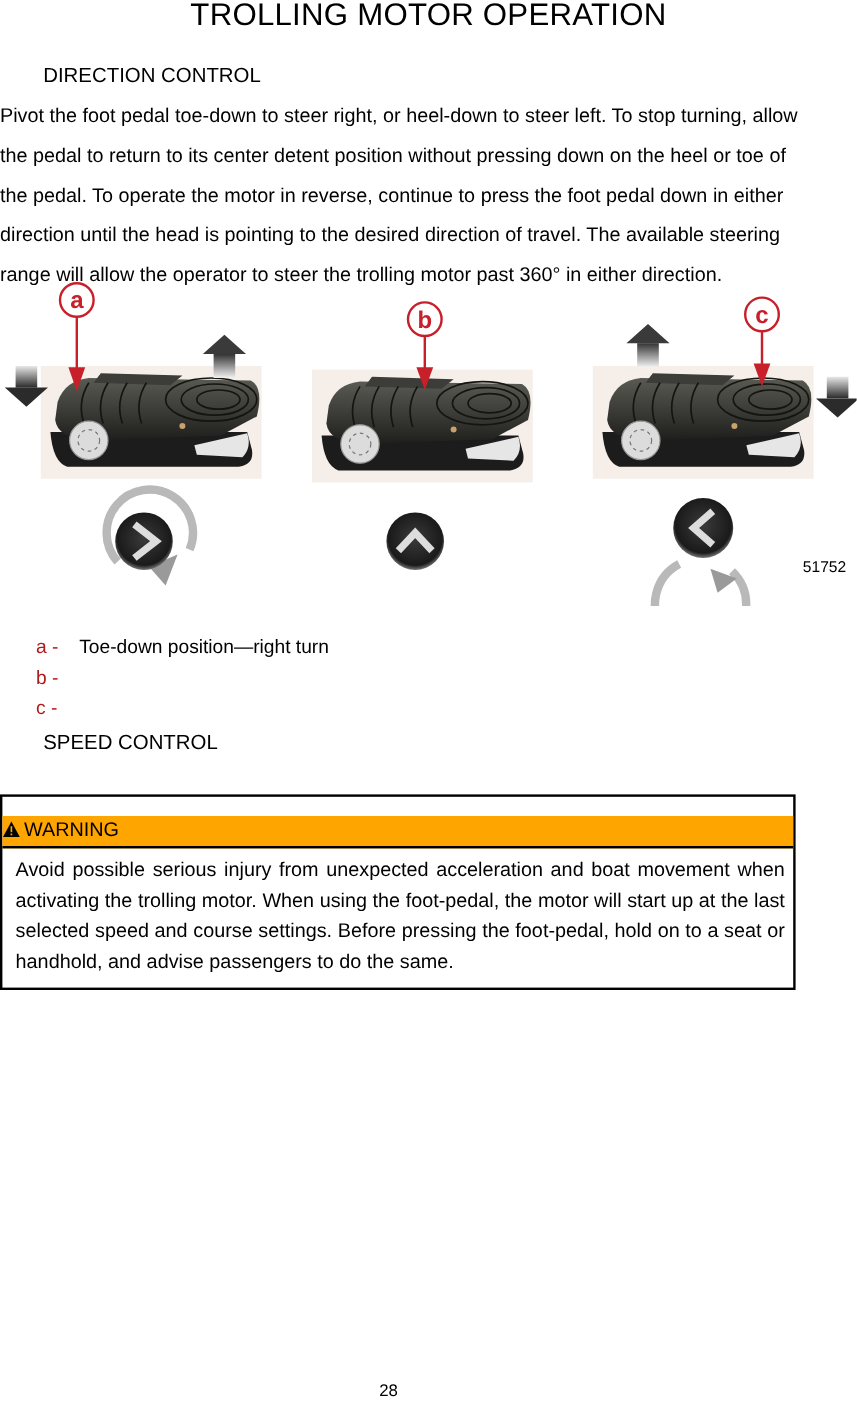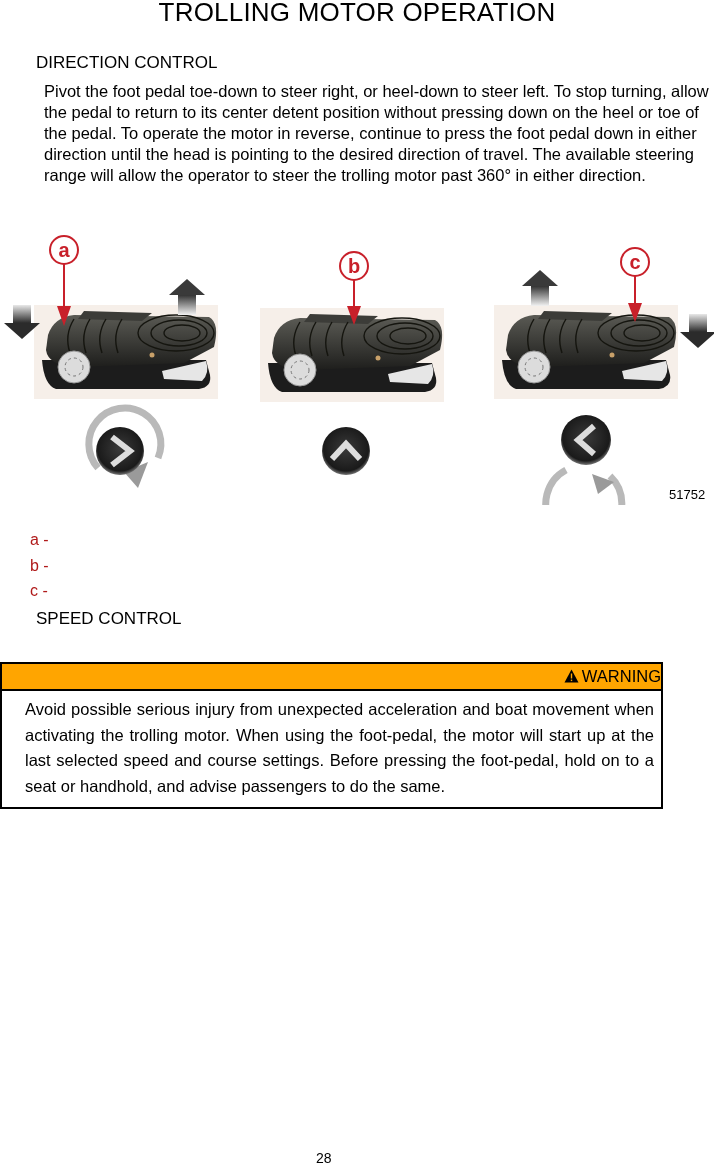--- a/index.html
+++ b/index.html
@@ -3,30 +3,30 @@
 <meta charset="utf-8">
 <style>
   html, body { margin: 0; padding: 0; background: #ffffff; }
   body { width: 714px; height: 1170px; position: relative; overflow: hidden;
          font-family: "Liberation Sans", "DejaVu Sans", sans-serif; color: #000; }
   .page-title { position: absolute; top: -4px; left: 0; width: 714px; text-align: center;
          font-size: 26px; letter-spacing: 0.2px; line-height: 32px; }
   .section-title { position: absolute; left: 0; font-size: 17px; line-height: 22px; margin-left: 36px; }
   #sec1 { top: 52px; }
   #sec2 { top: 608px; }
-  .body-text { position: absolute; left: 0; top: 81px; width: 670px; font-size: 16.5px; line-height: 21px; margin-left: 44px; }
+  .body-text { position: absolute; left: 0; top: 81px; width: 670px; font-size: 16.5px; line-height: 33px; }
   .figure { position: absolute; left: 0; top: 225px; width: 714px; height: 280px; }
-  .fig-num { position: absolute; left: 669px; top: 487px; font-size: 13px; }
+  .fig-num { position: absolute; left: 669px; top: 465px; font-size: 13px; }
   .legend { position: absolute; left: 30px; top: 527px; }
   .legend-row { display: flex; font-size: 16px; line-height: 25.5px; }
   .legend-key { color: #b01a1a; width: 36px; font-weight: normal; }
   .warning-box { position: absolute; left: 0; top: 662px; width: 659px; border: 2px solid #000; }
-  .warning-head { background: #ffa500; border-bottom: 2px solid #000; height: 25px; text-align: right;
-         font-size: 16.5px; line-height: 25px; }
-  .warning-body { padding: 6px 7px 8px 23px; font-size: 16.5px; line-height: 25.5px; text-align: justify; }
+  .warning-head { background: #ffa500; border-bottom: 2px solid #000; height: 25px; text-align: left;
+         font-size: 16.5px; line-height: 25px; margin-top: 16px; }
+  .warning-body { padding: 6px 7px 8px 11px; font-size: 16.5px; line-height: 25.5px; text-align: justify; }
   .warn-icon { display: inline-block; vertical-align: -1px; margin-right: 3px; }
   .page-number { position: absolute; left: 316px; top: 1150px; font-size: 14px; }
   .lang { position: absolute; left: 642px; top: 1156px; font-size: 11px; margin-top: 47px; }
 </style>
 </head>
 <body>
 
 <div class="page-title">TROLLING MOTOR OPERATION</div>
 
 <div class="section-title" id="sec1">DIRECTION CONTROL</div>
@@ -137,20 +137,21 @@
       </g>
     </g>
   </svg>
 </div>
 
 <div class="fig-num">51752</div>
 
 <div class="legend">
   <div class="legend-row">
     <span class="legend-key">a -</span>
+    <span>Toe-down position—right turn</span>
   </div>
   <div class="legend-row">
     <span class="legend-key">b -</span>
   </div>
   <div class="legend-row">
     <span class="legend-key">c -</span>
   </div>
 </div>
 
 <div class="section-title" id="sec2">SPEED CONTROL</div>

